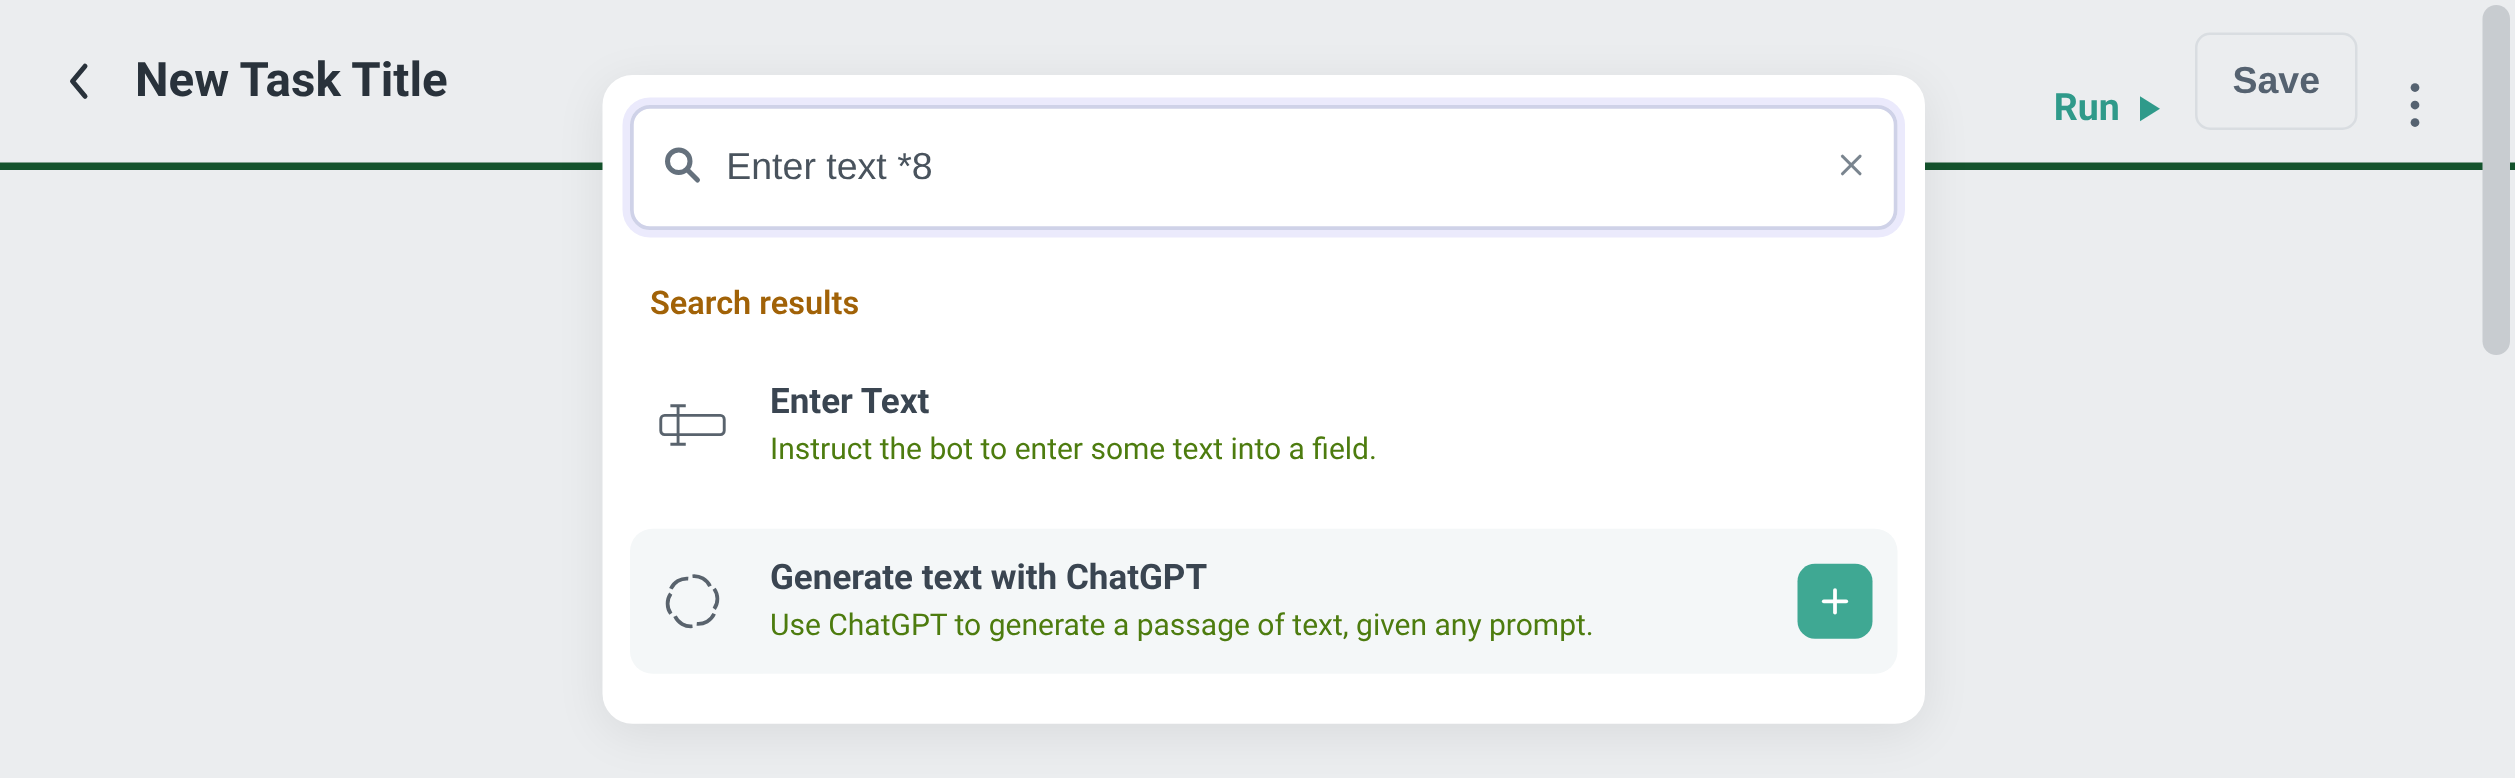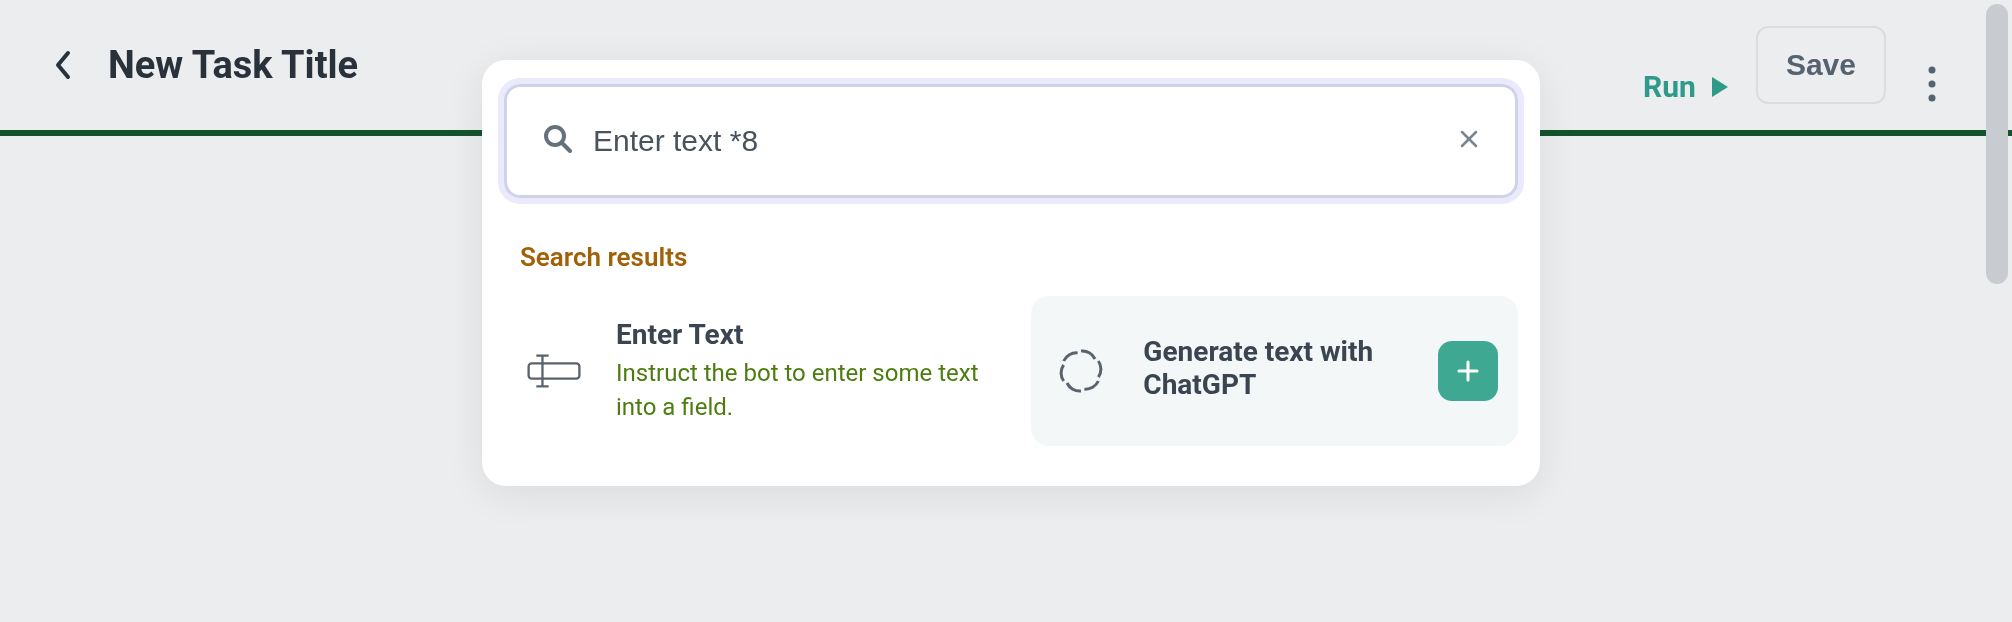--- a/index.html
+++ b/index.html
@@ -74,41 +74,41 @@
     border-radius: 24px;
     box-shadow: 0 8px 40px rgba(0,0,0,0.08);
     padding: 24px 22px 40px 22px;
   }
   .search-wrap {
     border: 3px solid #cfd2e8;
     border-radius: 16px;
     box-shadow: 0 0 0 6px #ebeafc;
     display: flex;
     align-items: center;
-    padding: 0 36px;
-    height: 114px;
+    padding: 0 24px;
+    height: 100px;
   }
   .search-icon { color: #65717d; margin-right: 20px; flex:0 0 auto; }
   .search-input {
     flex: 1;
     border: none;
     outline: none;
     font-size: 30px;
     color: #49535d;
     background: transparent;
     caret-color: #4a9d8f;
   }
   .clear-icon { color: #7a858f; cursor: pointer; flex:0 0 auto; }
   .section-label {
     font-size: 26px;
     font-weight: 600;
     color: #a16207;
     margin: 44px 0 24px 16px;
   }
-  .results { display: flex; gap: 4px; }
+  .results { display: flex; flex-direction: column; gap: 24px; }
   .result-row {
     display: flex;
     align-items: center;
     gap: 32px;
     padding: 22px 20px;
     border-radius: 18px;
   }
   .result-row.hover { background: #f4f7f8; }
   .result-icon {
     width: 60px; height: 60px;
@@ -220,20 +220,21 @@
                 <path d="M0 -20 a14 14 0 0 1 14 8" transform="rotate(120)"></path>
                 <path d="M0 -20 a14 14 0 0 1 14 8" transform="rotate(180)"></path>
                 <path d="M0 -20 a14 14 0 0 1 14 8" transform="rotate(240)"></path>
                 <path d="M0 -20 a14 14 0 0 1 14 8" transform="rotate(300)"></path>
               </g>
             </g>
           </svg>
         </div>
         <div class="result-text">
           <div class="result-title">Generate text with ChatGPT</div>
+          <div class="result-desc">Use ChatGPT to generate a passage of text, given any prompt.</div>
         </div>
         <div class="add-btn">
           <svg width="24" height="24" viewBox="0 0 24 24" stroke="currentColor" stroke-width="3" stroke-linecap="round">
               <line x1="12" y1="3" x2="12" y2="21"></line>
               <line x1="3" y1="12" x2="21" y2="12"></line>
             </svg>
         </div>
       </div>
 
     </div>

